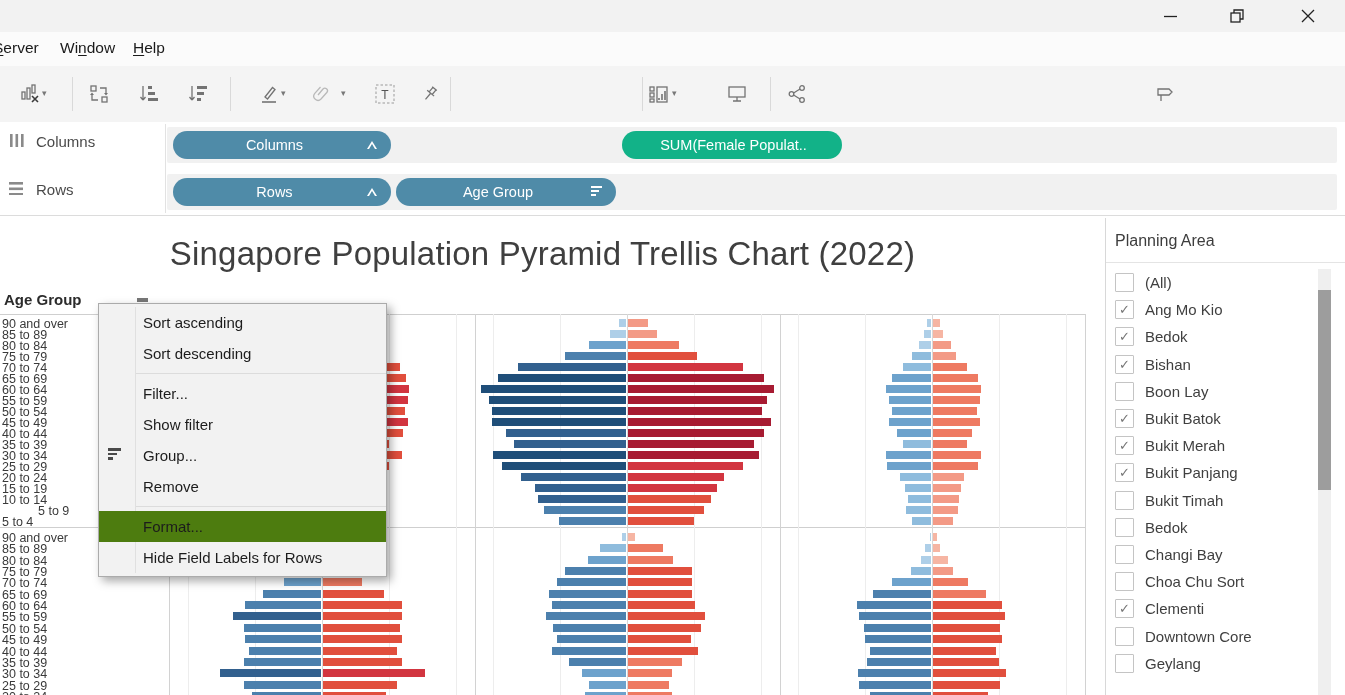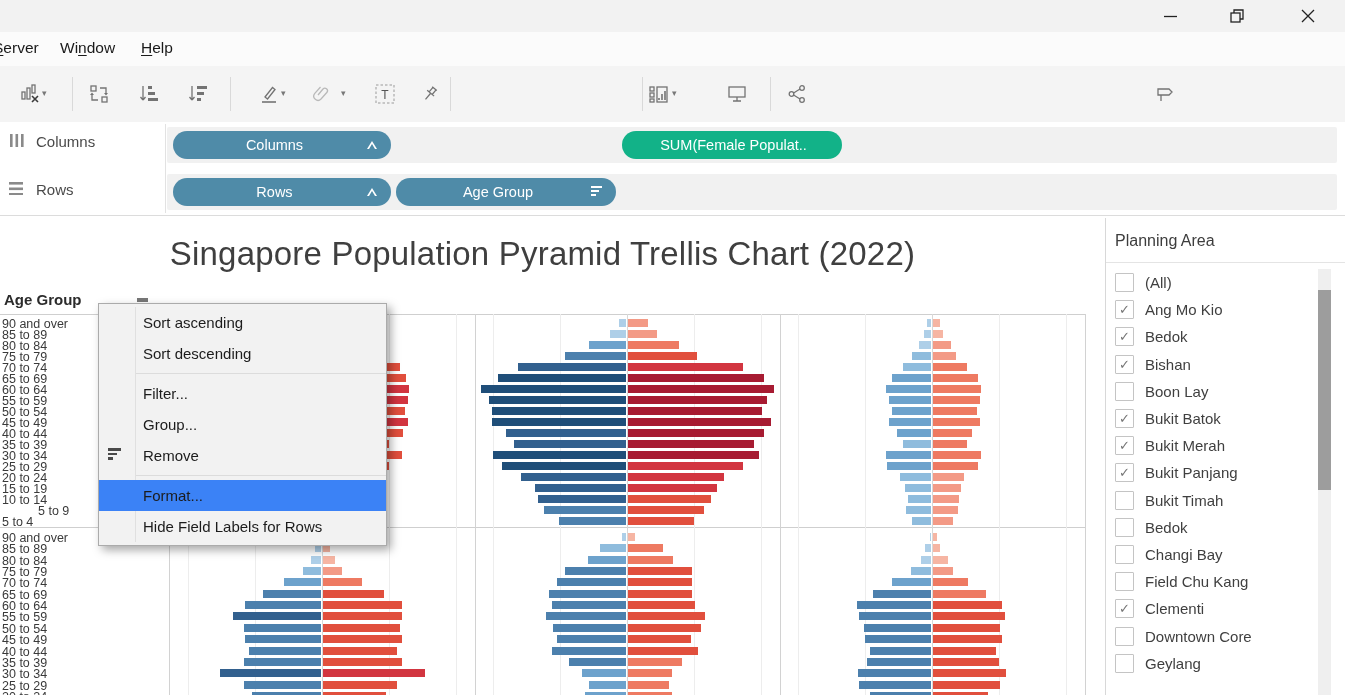--- a/index.html
+++ b/index.html
@@ -42,21 +42,21 @@
   #agegroup-header{left:4px;top:73px;font-size:15px;font-weight:bold;color:#2b2b2b}
   #field-menu-dash{left:137px;top:80px;width:11px;height:4px;background:#777}
   .vline,.hline{position:absolute}
   .rowlabel{position:absolute;left:2px;width:96px;height:11px;font-size:12.5px;color:#3a3a3a;white-space:nowrap;overflow:hidden}
   .bar{position:absolute;height:8px}
   
   #context-menu{left:98px;top:303px;width:287px;background:#f2f2f2;border:1px solid #ababab;
      box-shadow:4px 4px 9px rgba(0,0,0,.35);padding:3px 0;z-index:10}
   #context-menu .gutterline{position:absolute;left:36px;top:3px;bottom:3px;width:1px;background:#e0e0e0}
   .cmi{height:31px;line-height:31px;padding-left:44px;font-size:15px;color:#1c1c1c;position:relative}
-  .cmi.hl{background:#3b82f6}
+  .cmi.hl{background:#4d7c0f}
   .cmsep{height:1px;background:#dcdcdc;margin:4px 0 4px 37px}
   #cm-sort-icon{position:absolute;left:9px}
   #cm-sort-icon span{display:block;height:2.6px;background:#4a4a4a;margin-bottom:2px}
   
   #filter-panel{left:1105px;top:218px;width:240px;height:477px;background:#fff;border-left:1px solid #d8d8d8;overflow:hidden}
   #fp-title{left:9px;top:14px;font-size:16px;color:#3d3d3d}
   #fp-hline{left:0;top:44px;width:240px;height:1px;background:#e4e4e4}
   #fp-list{left:9px;top:51px;width:200px}
   .fpitem{height:27.2px;display:flex;align-items:center}
   .cbx{width:17px;height:17px;border:1px solid #c4c4c4;border-radius:1px;background:#fff;margin-right:11px;
@@ -84,21 +84,21 @@
   <div class="abs winbtn" style="left:1285px">
     <svg width="14" height="14" viewBox="0 0 14 14">
         <path d="M1 1 L13 13 M13 1 L1 13" stroke="#222" stroke-width="1.3"></path>
       </svg>
   </div>
 </div>
 
 <div class="abs" id="menubar">
     <div class="menuitem" style="left: -7px;"><span class="mn">S</span>erver</div>
     <div class="menuitem" style="left: 60px;">Wi<span class="mn">n</span>dow</div>
-    <div class="menuitem" style="left: 141px;"><span class="mn">H</span>elp</div>
+    <div class="menuitem" style="left: 133px;"><span class="mn">H</span>elp</div>
   </div>
 
 <div class="abs" id="toolbar">
   <div class="abs" id="tb-icons">
       <div class="abs tbtn" style="left: 17px; top: 15px;">
         <svg width="20" height="20" viewBox="0 0 20 20">
           <rect x="2" y="8" width="3" height="7" stroke="#737373" stroke-width="1.3" fill="none"></rect>
           <rect x="7" y="4" width="3" height="11" stroke="#737373" stroke-width="1.3" fill="none"></rect>
           <rect x="12" y="1" width="3" height="8" stroke="#737373" stroke-width="1.3" fill="none"></rect>
           <path d="M12 12 L18 18 M18 12 L12 18" stroke="#3a3a3a" stroke-width="1.6"></path>
@@ -528,20 +528,21 @@
     </div>
 </div>
 
 <div class="abs" id="context-menu">
   <div class="gutterline"></div>
   <div id="cm-items">
       <div class="cmi">Sort ascending</div>
       <div class="cmi">Sort descending</div>
       <div class="cmsep"></div>
       <div class="cmi">Filter...</div>
+      <div class="cmi">Show filter</div>
       <div class="cmi">Group...</div>
       <div class="cmi">Remove</div>
       <div class="cmsep"></div>
       <div class="cmi hl">Format...</div>
       <div class="cmi">Hide Field Labels for Rows</div>
     </div>
   <div id="cm-sort-icon" style="top: 144px;">
     <span style="width:13px"></span>
       <span style="width:9px"></span>
       <span style="width:5px"></span>
@@ -591,21 +592,21 @@
       <div class="fpitem">
         <span class="cbx"></span>
         <span class="fptext">Bedok</span>
       </div>
       <div class="fpitem">
         <span class="cbx"></span>
         <span class="fptext">Changi Bay</span>
       </div>
       <div class="fpitem">
         <span class="cbx"></span>
-        <span class="fptext">Field Chu Kang</span>
+        <span class="fptext">Choa Chu Sort</span>
       </div>
       <div class="fpitem">
         <span class="cbx">✓</span>
         <span class="fptext">Clementi</span>
       </div>
       <div class="fpitem">
         <span class="cbx"></span>
         <span class="fptext">Downtown Core</span>
       </div>
       <div class="fpitem">

